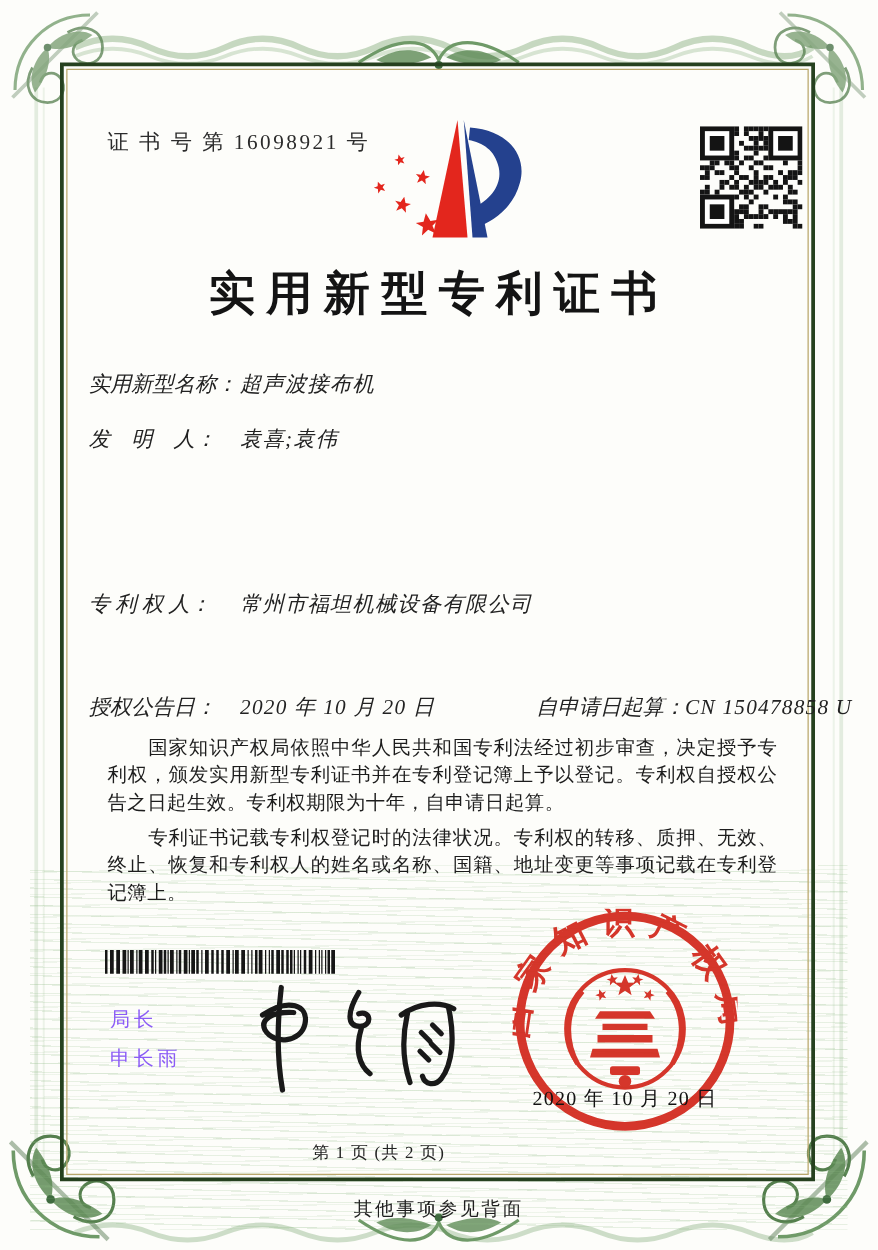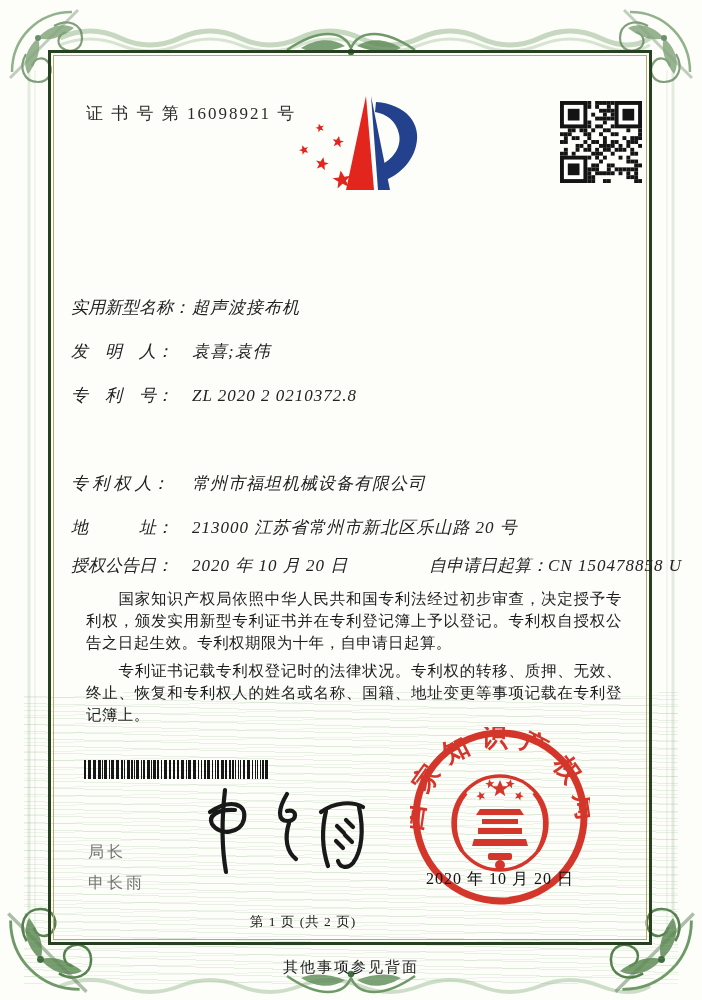--- a/index.html
+++ b/index.html
@@ -36,22 +36,22 @@
   .frow{position:absolute;left:71px;z-index:2;font-size:17px;white-space:nowrap;font-style:italic;}
   .flabel{display:inline-block;width:121px;color:#222;}
   .fvalue{letter-spacing:1px;color:#222;}
   .frow2{position:absolute;left:358px;top:0;}
   .paras{position:absolute;left:86px;top:588px;width:536px;z-index:2;
     font-size:15.5px;line-height:22px;color:#1d1d1d;letter-spacing:.4px;text-align:justify;}
   .paras p{margin:0 0 6px 0;text-indent:2.1em;}
   .barcode{position:absolute;left:84px;top:760px;width:186px;height:19px;z-index:2;font-size:0;}
   .barcode i{display:inline-block;height:19px;background:#161616;}
   .barcode b{display:inline-block;height:19px;}
-  .official{position:absolute;left:88px;z-index:2;font-size:16px;letter-spacing:3px;color:#737373;
-    font-family:"Liberation Sans","DejaVu Sans",sans-serif;margin-top:36px;}
+  .official{position:absolute;left:88px;z-index:2;font-size:16px;letter-spacing:3px;color:#8b5cf6;
+    font-family:"Liberation Sans","DejaVu Sans",sans-serif;}
   .pos{top:806px;}
   .nam{top:837px;}
   .sig{position:absolute;left:195px;top:776px;z-index:2;}
   .seal{position:absolute;left:410px;top:727px;z-index:3;}
   .seal-date{position:absolute;left:418px;top:869px;width:164px;z-index:4;
     text-align:center;font-size:16px;letter-spacing:1px;color:#121212;}
   .page-num{position:absolute;left:0;top:913px;width:606px;z-index:2;text-align:center;font-size:13.5px;letter-spacing:1px;color:#222;}
   .back-note{position:absolute;left:0;top:958px;width:702px;z-index:2;text-align:center;font-size:15px;letter-spacing:2px;color:#1e1e1e;}
 </style>
 </head>
@@ -260,26 +260,25 @@
         <rect x="3.9047619047619047" y="3.9047619047619047" width="19.523809523809522" height="19.523809523809522" fill="#fff"></rect>
         <rect x="7.809523809523809" y="7.809523809523809" width="11.714285714285714" height="11.714285714285714" fill="#141414"></rect>
         <rect x="54.66666666666667" y="0" width="27.333333333333332" height="27.333333333333332" fill="#141414"></rect>
         <rect x="58.57142857142858" y="3.9047619047619047" width="19.523809523809522" height="19.523809523809522" fill="#fff"></rect>
         <rect x="62.47619047619048" y="7.809523809523809" width="11.714285714285714" height="11.714285714285714" fill="#141414"></rect>
         <rect x="0" y="54.66666666666667" width="27.333333333333332" height="27.333333333333332" fill="#141414"></rect>
         <rect x="3.9047619047619047" y="58.57142857142858" width="19.523809523809522" height="19.523809523809522" fill="#fff"></rect>
         <rect x="7.809523809523809" y="62.47619047619048" width="11.714285714285714" height="11.714285714285714" fill="#141414"></rect>
       </svg></div>
 
+  <div class="title">实用新型专利证书</div>
 
   <div class="frow" style="top:296px"><span class="flabel">实用新型名称：</span><span class="fvalue">超声波接布机</span></div>
   <div class="frow" style="top:340px"><span class="flabel">发　明　人：</span><span class="fvalue">袁喜;袁伟</span></div>
-  <div class="frow" style="top:384px"><span class="flabel">专　利　号：</span><span class="fvalue">ZL 2020 2 0210372.8</span></div>
   <div class="frow" style="top:472px"><span class="flabel">专 利 权 人：</span><span class="fvalue">常州市福坦机械设备有限公司</span></div>
-  <div class="frow" style="top:516px"><span class="flabel">地　　　址：</span><span class="fvalue">213000 江苏省常州市新北区乐山路 20 号</span></div>
   <div class="frow" style="top:554px">
     <span class="flabel">授权公告日：</span><span class="fvalue">2020 年 10 月 20 日</span>
     <span class="frow2"><span class="flabel" style="width:auto">自申请日起算：</span><span class="fvalue">CN 150478858 U</span></span>
   </div>
 
   <div class="paras">
     <p>国家知识产权局依照中华人民共和国专利法经过初步审查，决定授予专利权，颁发实用新型专利证书并在专利登记簿上予以登记。专利权自授权公告之日起生效。专利权期限为十年，自申请日起算。</p>
     <p>专利证书记载专利权登记时的法律状况。专利权的转移、质押、无效、终止、恢复和专利权人的姓名或名称、国籍、地址变更等事项记载在专利登记簿上。</p>
   </div>
 

